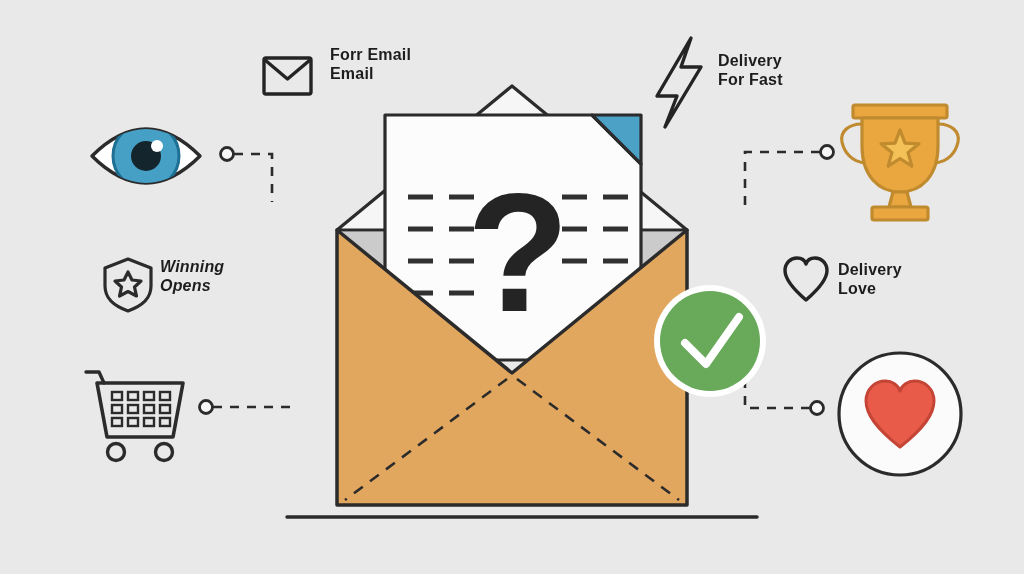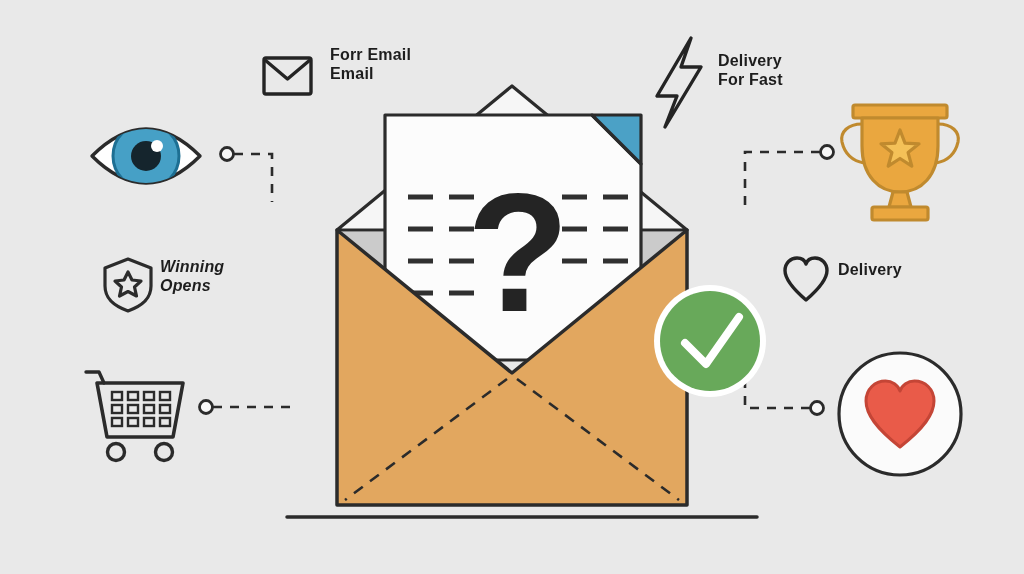--- a/index.html
+++ b/index.html
@@ -166,15 +166,16 @@
     <span>For Fast</span>
   </div>
 
   <div class="label" style="left:160px; top:258px;font-style:italic;">
     <span>Winning</span>
     <span>Opens</span>
   </div>
 
   <div class="label" style="left:838px; top:261px;">
     <span>Delivery</span>
+    <span>Love</span>
   </div>
 
 </div>
 
 </body></html>

